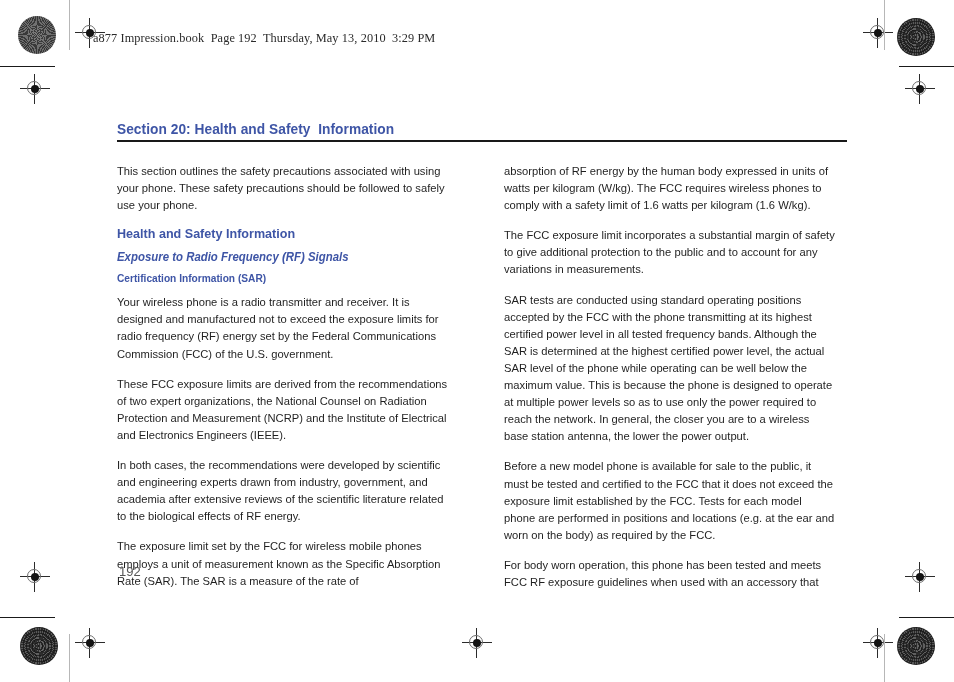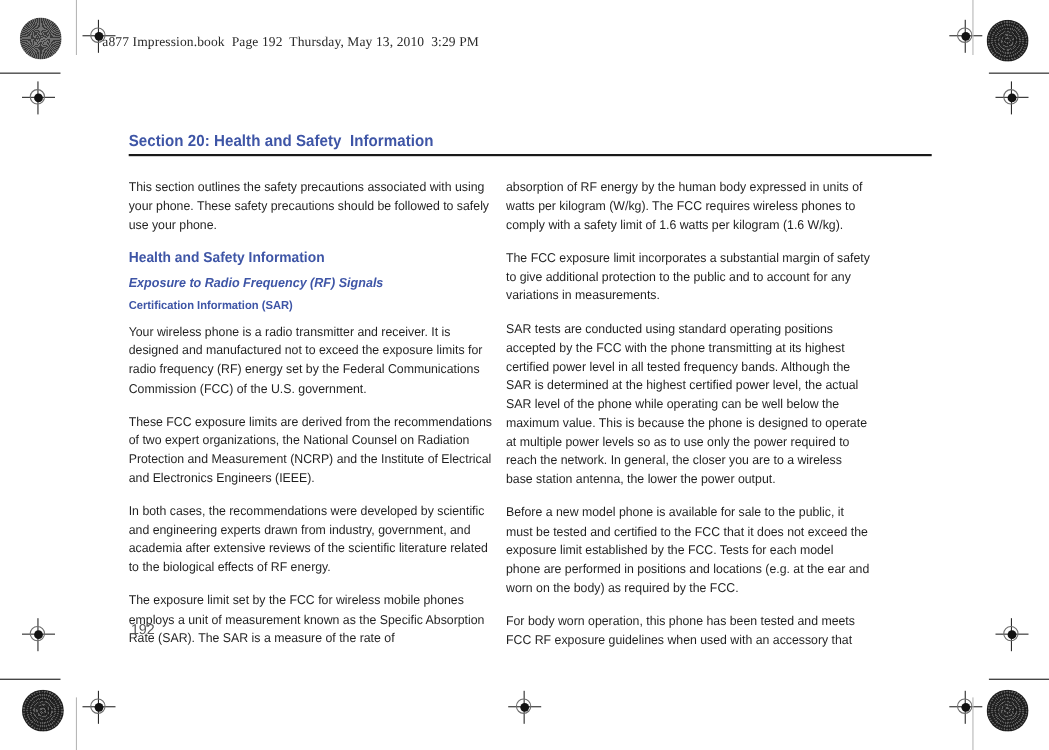--- a/index.html
+++ b/index.html
@@ -113,20 +113,21 @@
     height: 2.2px;
     background: #191919;
   }
 
   .columns {
     position: absolute;
     left: 0;
     top: 41px;
     width: 730px;
     display: flex;
+    gap: 44px;
   }
   .col {
     width: 343px;
   }
 
   p.body, .h2, .h3, .h4 {
     margin: 0;
   }
 
   p.body {

